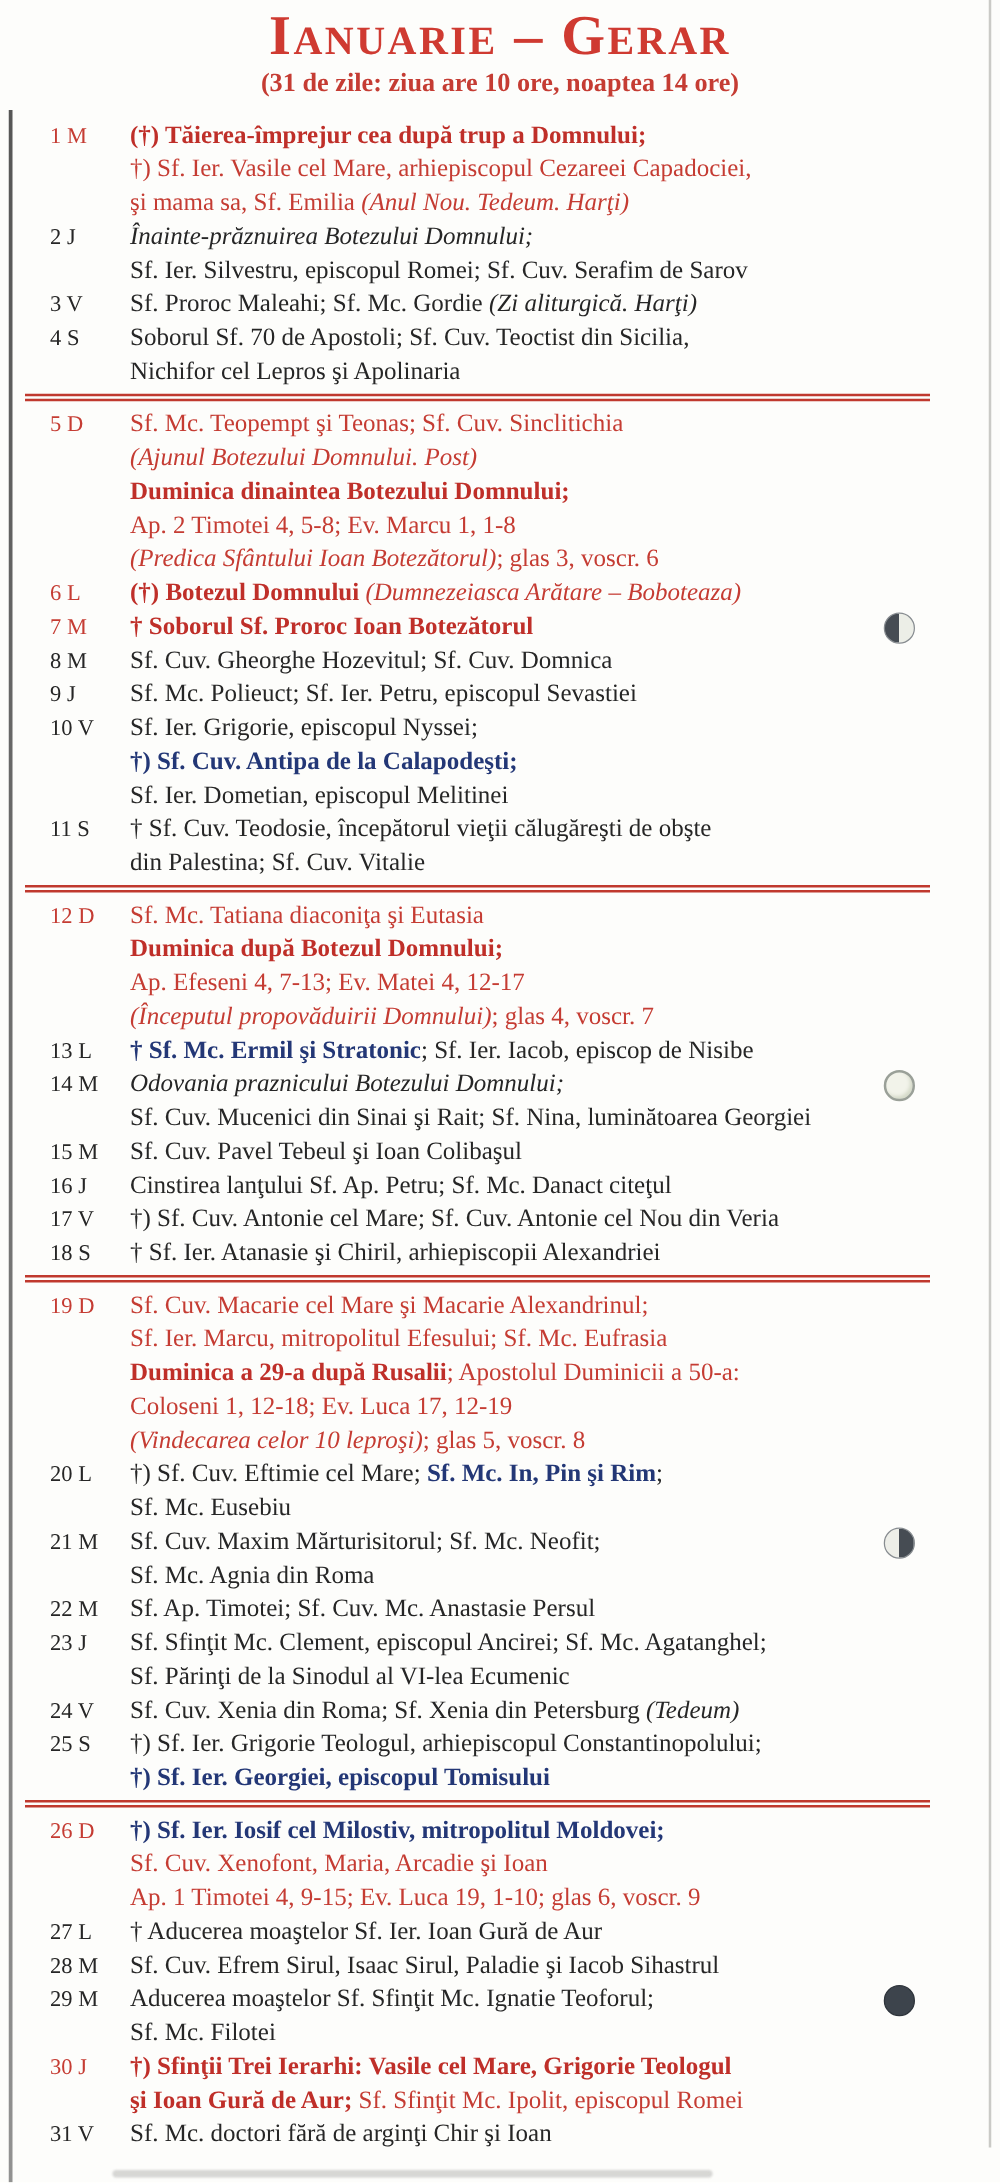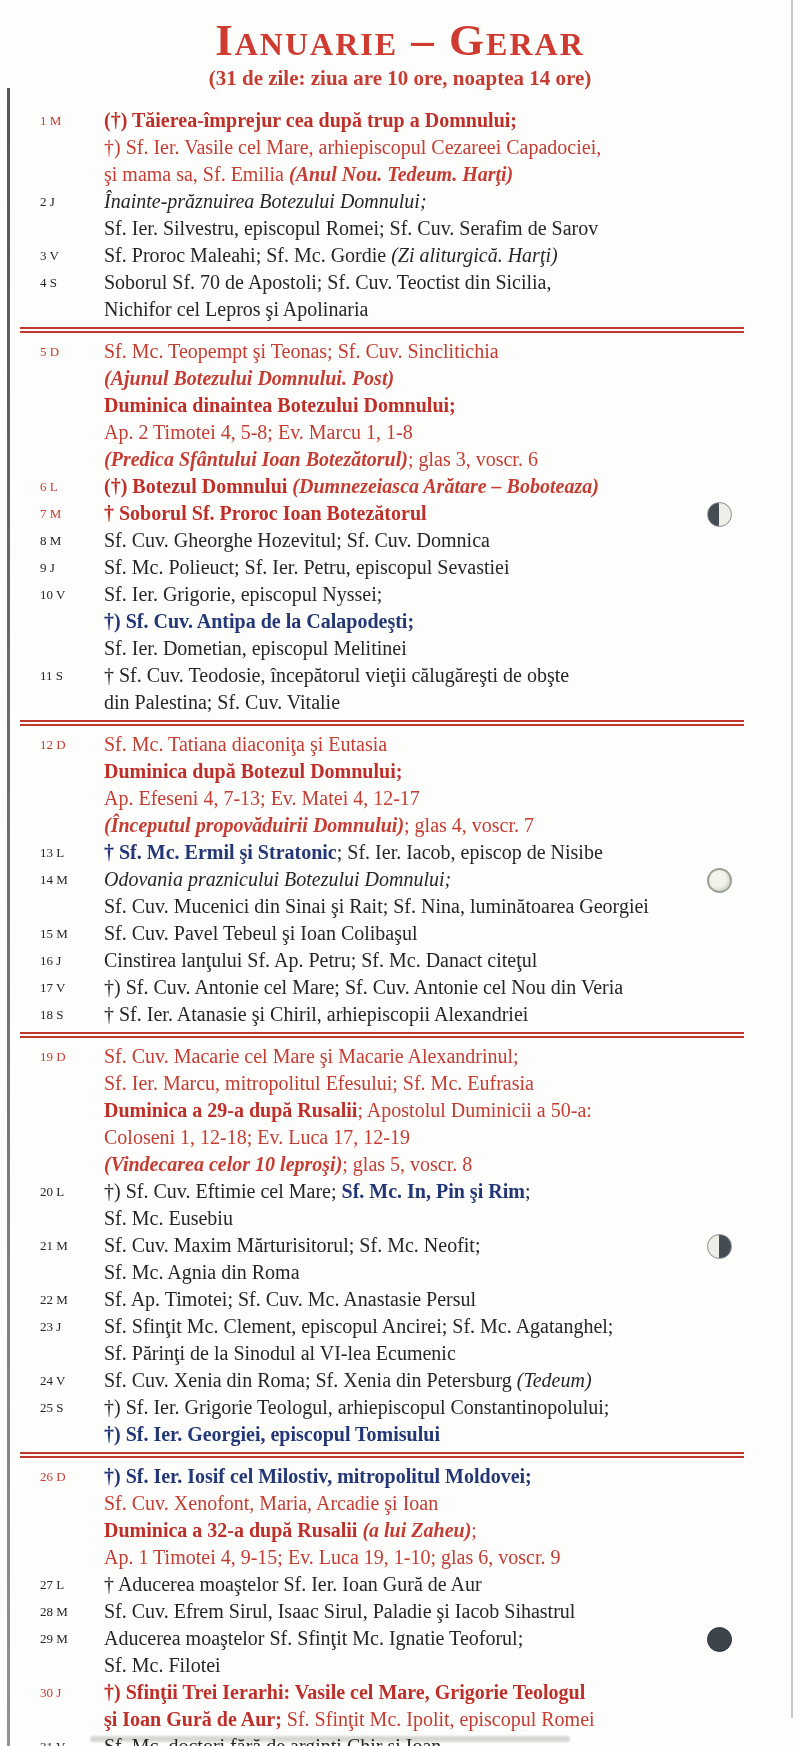--- a/index.html
+++ b/index.html
@@ -12,46 +12,46 @@
     overflow:hidden;
   }
   
   .edge-left  { position:absolute; left:7px; top:88px; bottom:0; width:3px;
                 background:linear-gradient(#1f1f1f,#4a4a4a 60%,#6e6e6e); opacity:.75; }
   .edge-right { position:absolute; right:7px; top:0; bottom:28px; width:2px;
                 background:#bdbdb9; opacity:.8; }
   .edge-bottom{ position:absolute; left:90px; bottom:4px; width:480px; height:6px;
                 background:#8f8f8c; opacity:.35; border-radius:3px; filter:blur(1px); }
 
-  .header { text-align:center; padding-top:16px; }
+  .header { text-align:center; padding-top:4px; }
   .title {
     margin:0; font-variant:small-caps; font-weight:bold;
     font-size:45px; line-height:1.08; letter-spacing:2px;
     color:var(--red-title,#cf3a31);
   }
   .subtitle {
     font-weight:bold; font-size:21px; margin-top:1px;
     color:var(--red,#c53c33);
   }
 
   .days { padding:16px 0 0 40px; }
   .day-row { position:relative; display:flex; }
   .day-label {
-    flex:0 0 64px; width:64px; font-size:13px; line-height:27px;
+    flex:0 0 64px; width:64px; font-size:18px; line-height:27px;
     color:#262626; white-space:nowrap;
   }
   .day-label.red { color:var(--red,#c53c33); }
   .day-lines { flex:1; }
   .line { font-size:20px; line-height:27px; min-height:27px; white-space:nowrap; }
 
   .seg.k  { color:var(--black,#262626); }
   .seg.ki { color:var(--black,#262626); font-style:italic; }
   .seg.r  { color:var(--red,#c53c33); }
   .seg.rb { color:var(--red-bold,#bf2f29); font-weight:bold;margin-top:28px; }
-  .seg.ri { color:var(--red,#c53c33); font-style:italic;font-weight:bold; }
+  .seg.ri { color:var(--red,#c53c33); font-style:italic; }
   .seg.bb { color:var(--blue,#233776); font-weight:bold; }
 
   .sep {
     height:2px; margin:4px 56px 5px -20px;
     border-top:2px solid var(--sep,#c0392e);
     border-bottom:2px solid var(--sep,#c0392e);
   }
 
   .moon {
     position:absolute; right:68px; top:2px;
@@ -255,21 +255,20 @@
           <div class="line"><span class="seg k">†) Sf. Ier. Grigorie Teologul, arhiepiscopul Constantinopolului;</span></div>
           <div class="line"><span class="seg bb">†) Sf. Ier. Georgiei, episcopul Tomisului</span></div>
         </div>
       </div>
       <div class="sep"></div>
       <div class="day-row">
         <div class="day-label red">26 D</div>
         <div class="day-lines">
           <div class="line"><span class="seg bb">†) Sf. Ier. Iosif cel Milostiv, mitropolitul Moldovei;</span></div>
           <div class="line"><span class="seg r">Sf. Cuv. Xenofont, Maria, Arcadie şi Ioan</span></div>
-          <div class="line"><span class="seg rb">Duminica a 32-a după Rusalii </span><span class="seg ri">(a lui Zaheu)</span><span class="seg r">;</span></div>
           <div class="line"><span class="seg r">Ap. 1 Timotei 4, 9-15; Ev. Luca 19, 1-10; glas 6, voscr. 9</span></div>
         </div>
       </div>
       <div class="day-row">
         <div class="day-label">27 L</div>
         <div class="day-lines">
           <div class="line"><span class="seg k">† Aducerea moaştelor Sf. Ier. Ioan Gură de Aur</span></div>
         </div>
       </div>
       <div class="day-row">

